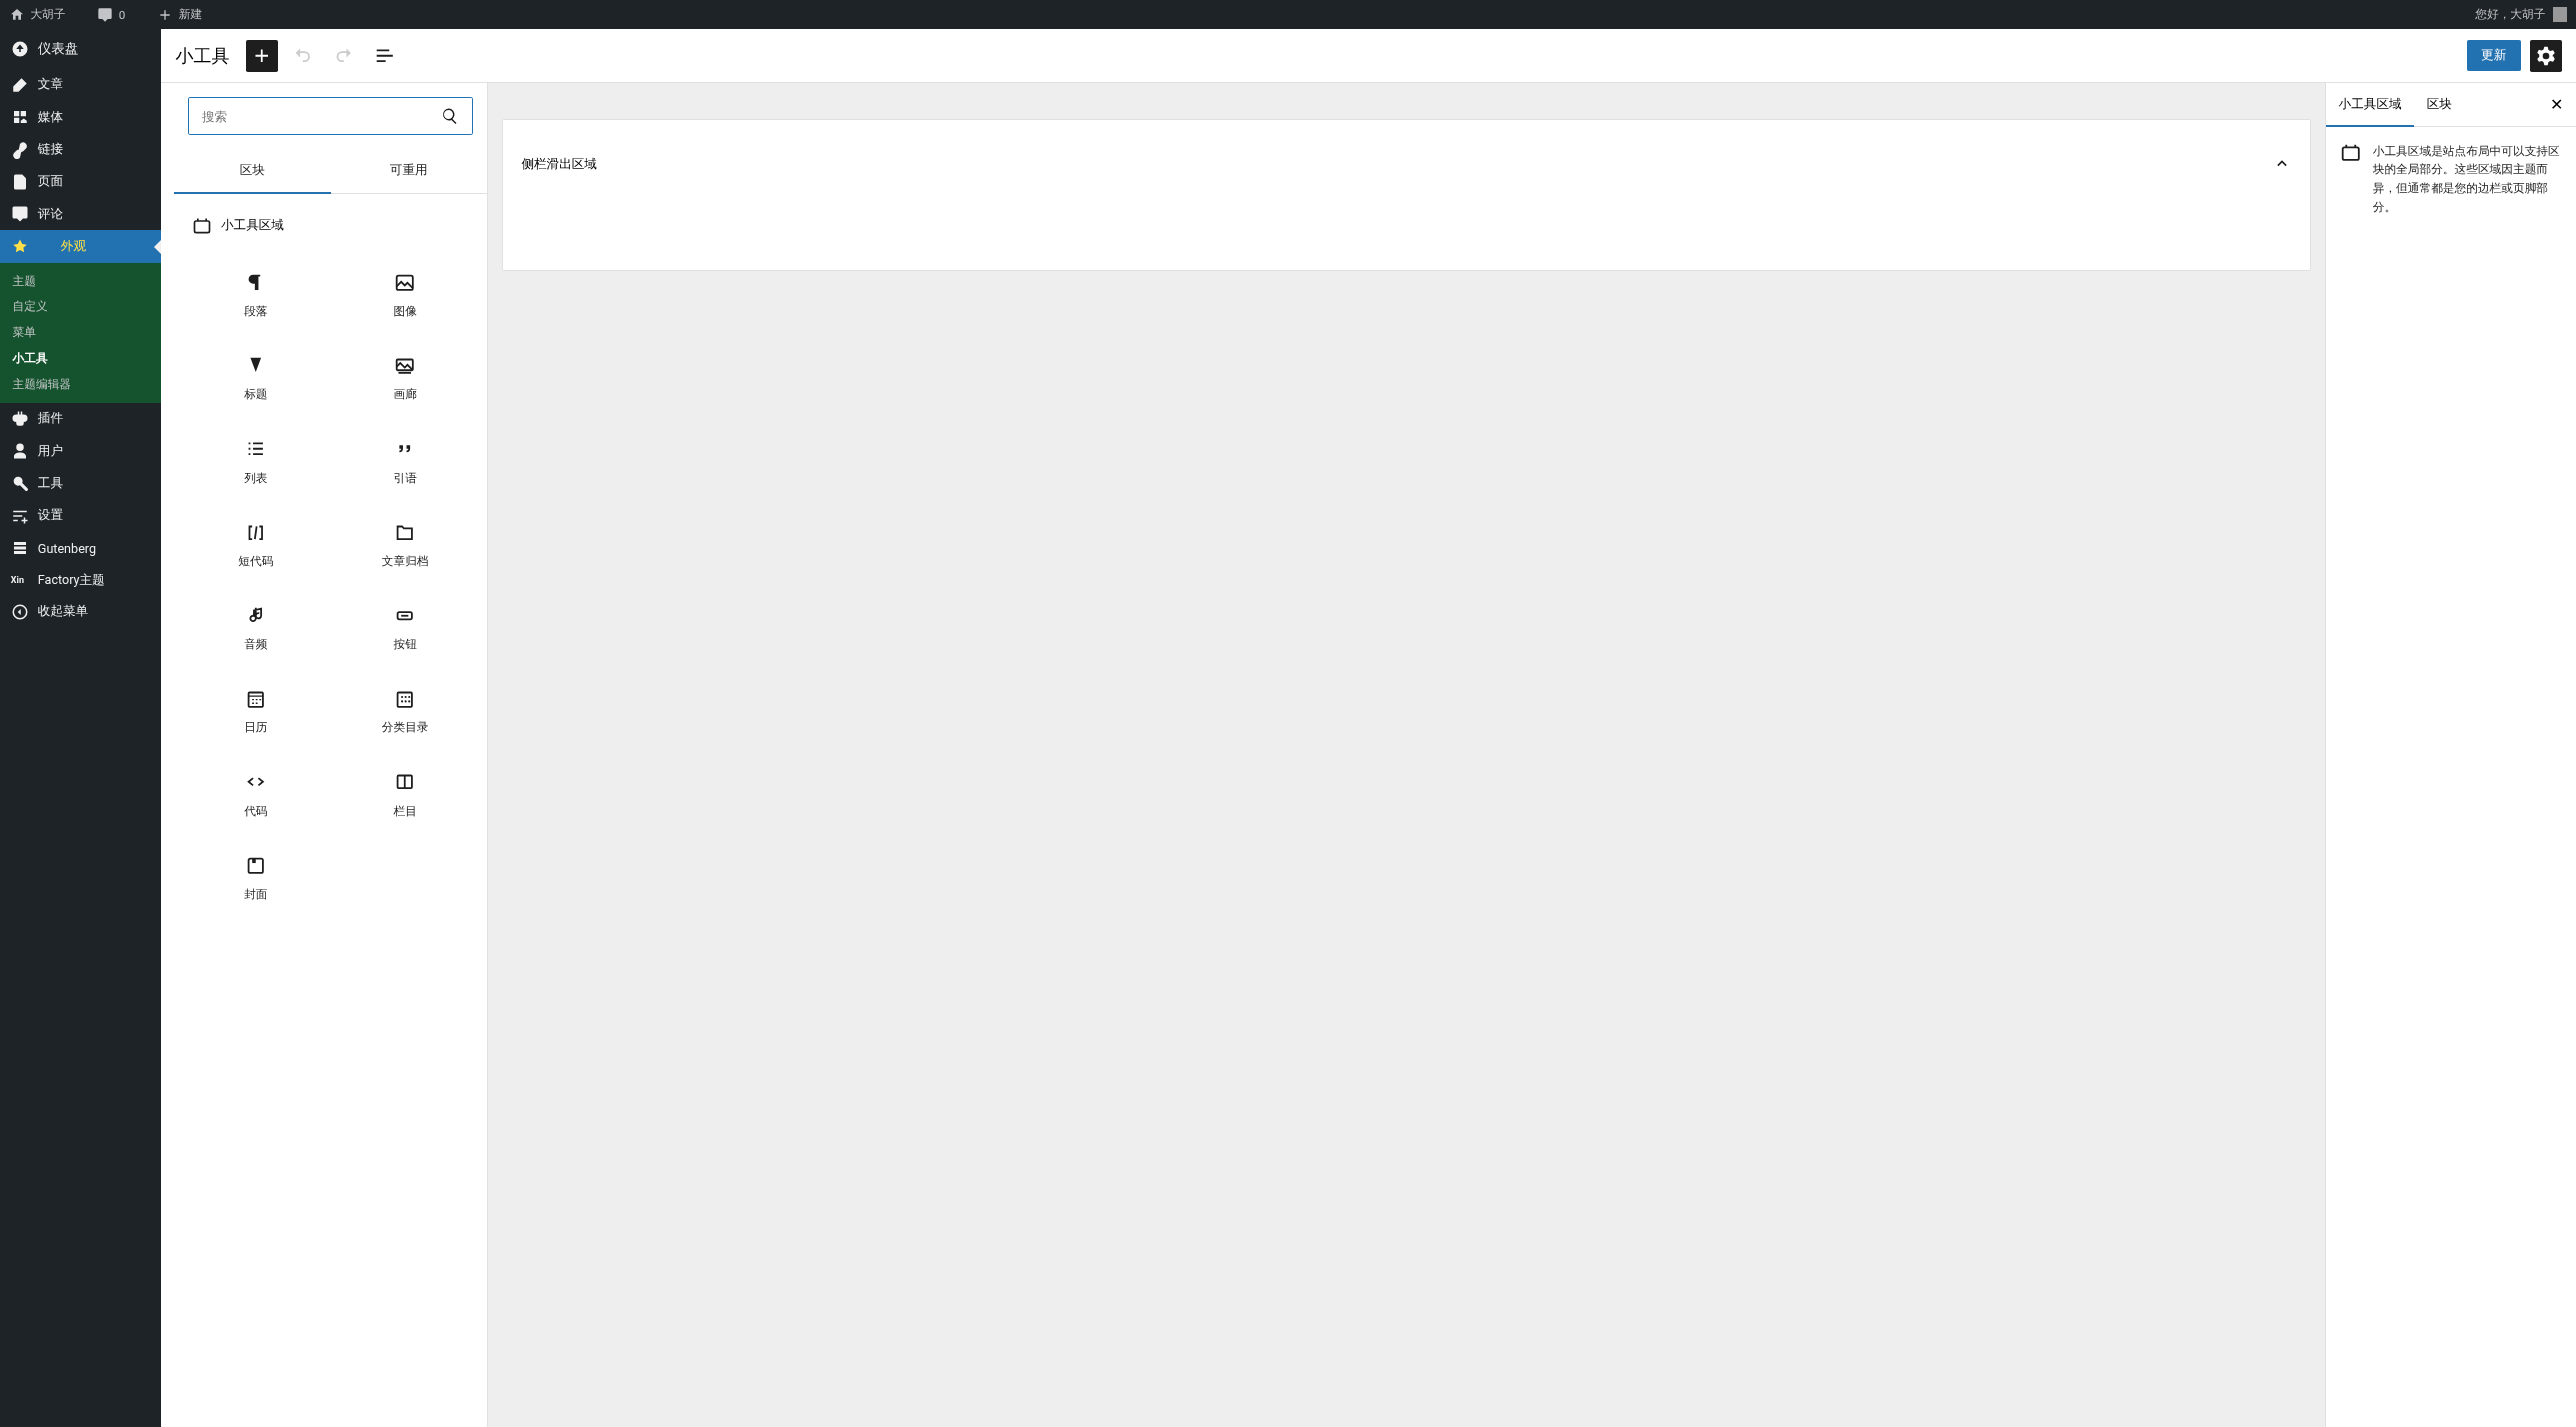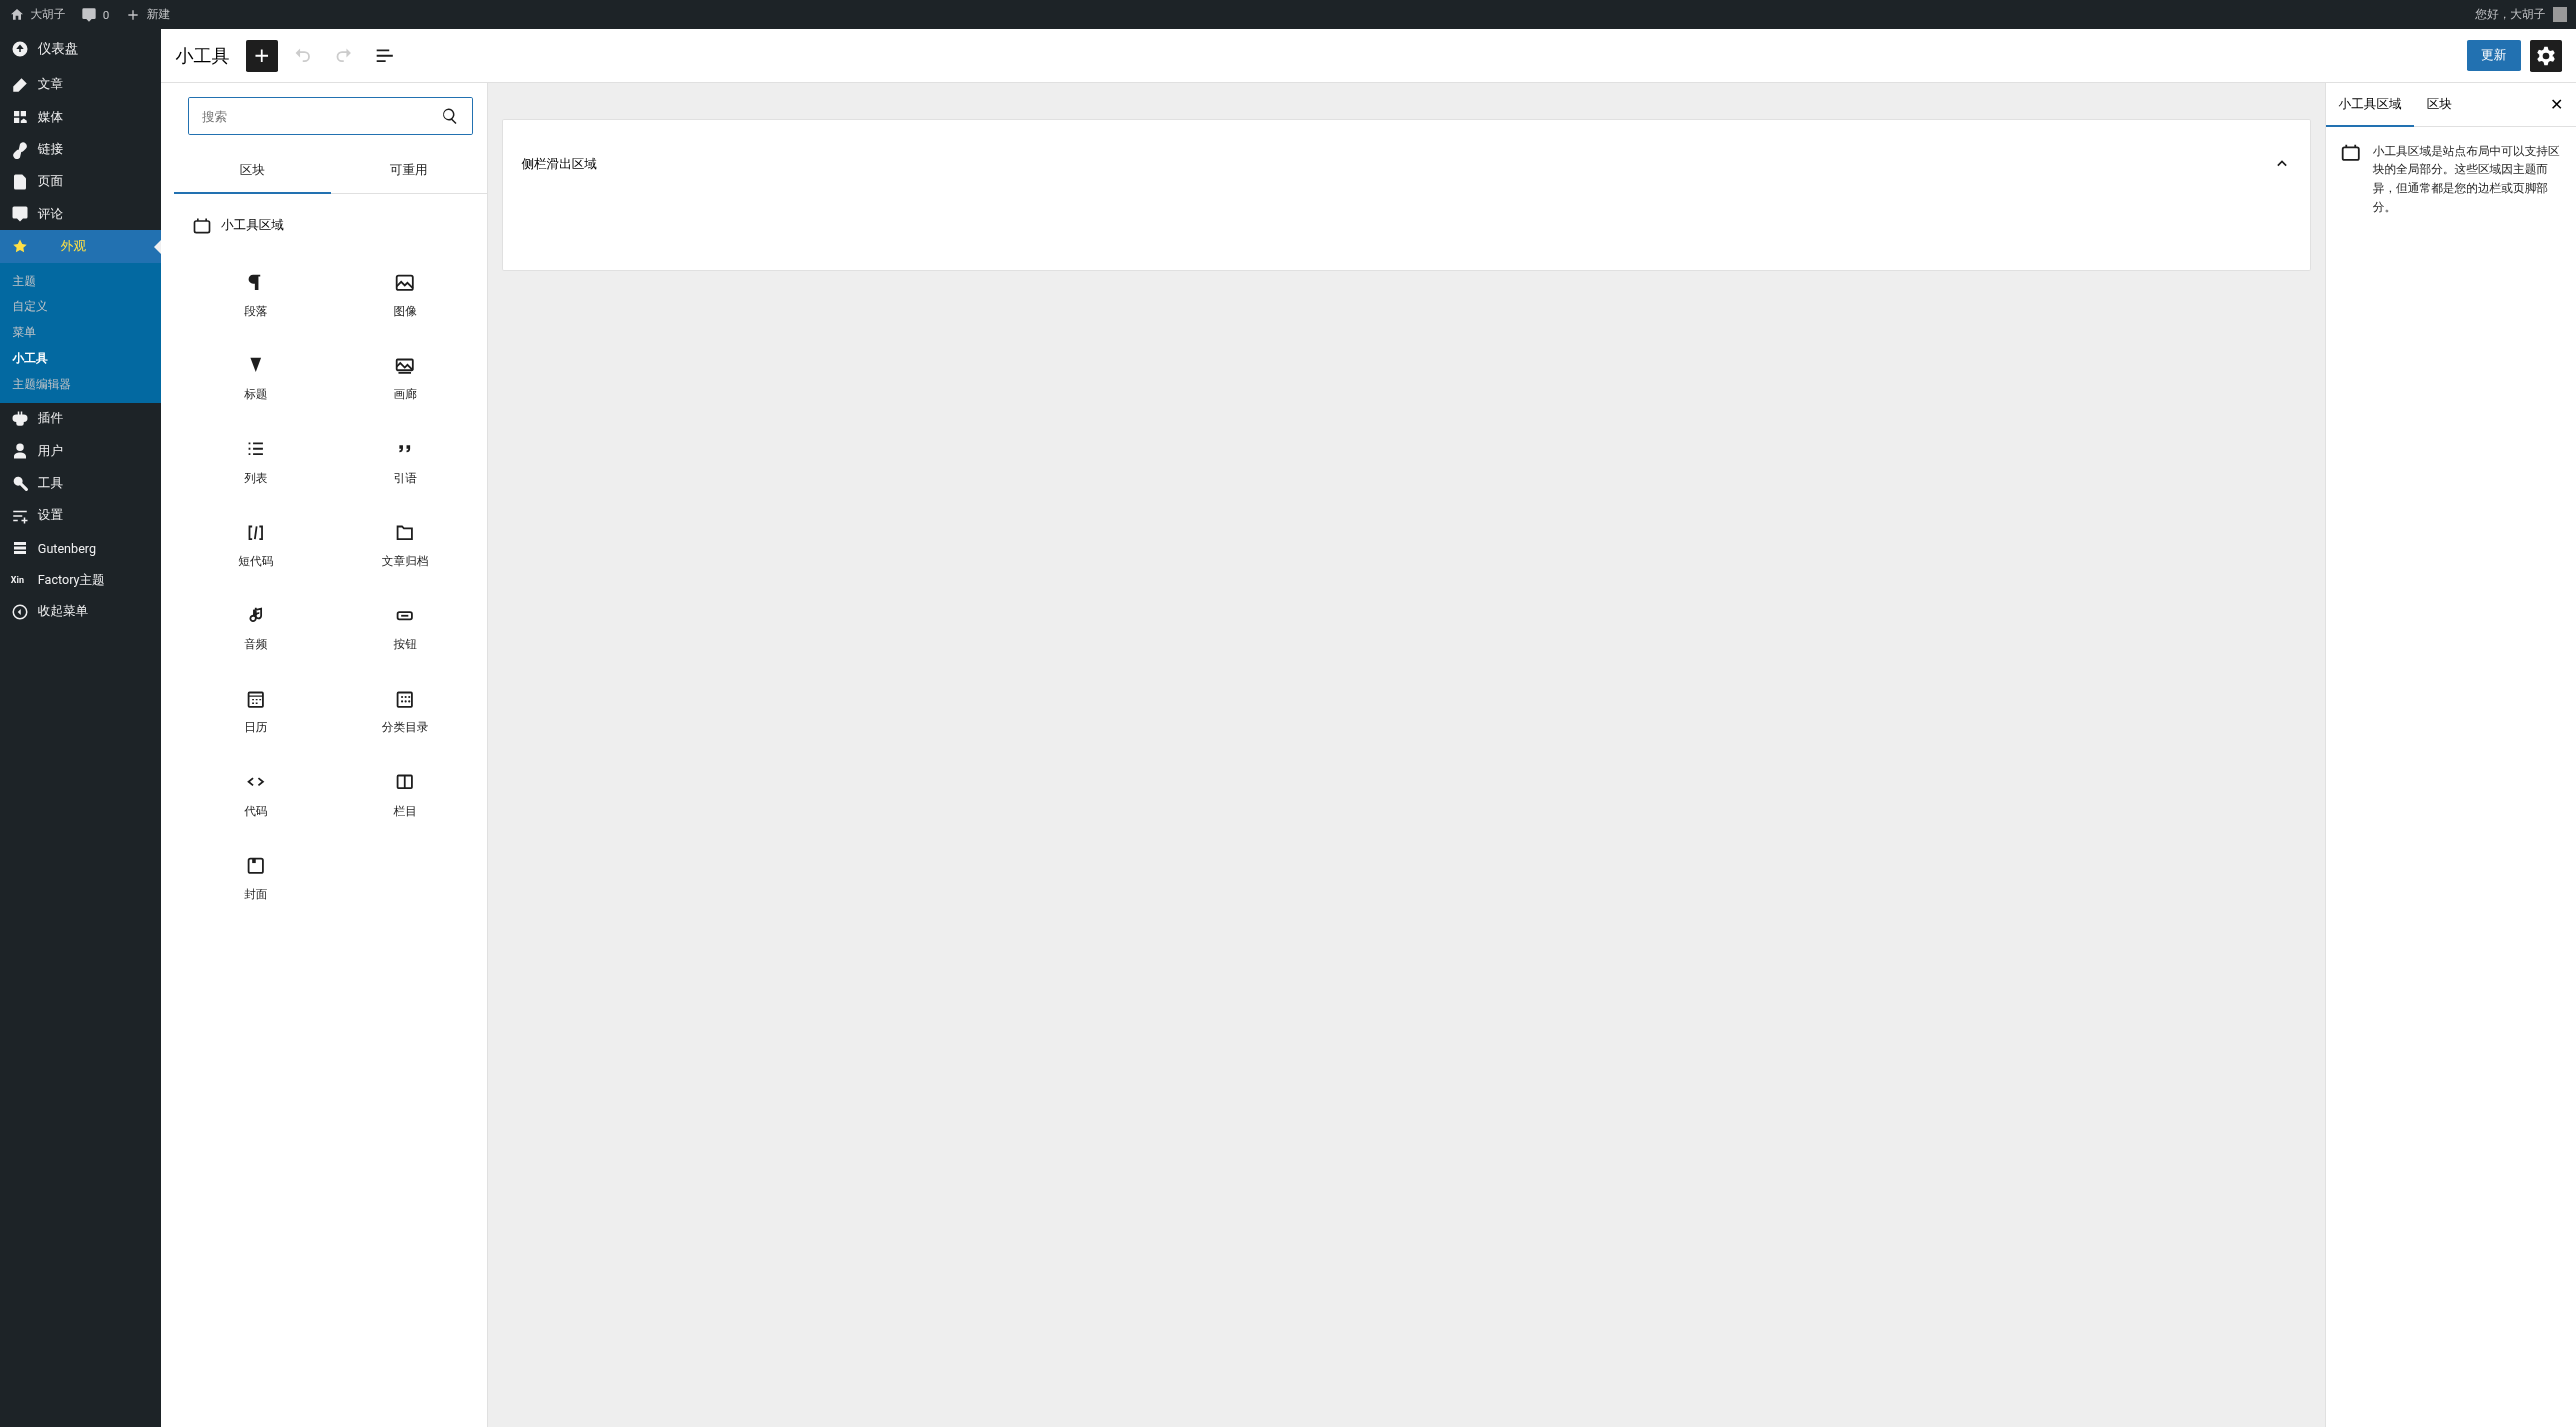--- a/index.html
+++ b/index.html
@@ -1,36 +1,36 @@
 <!DOCTYPE html>
 <html style="font-size:14.4px"><head>
 <meta charset="utf-8">
 <style>
 * { margin: 0; padding: 0; box-sizing: border-box; font-family: -apple-system, BlinkMacSystemFont, "Segoe UI", Roboto, sans-serif; }
 body { background: #f0f0f1; overflow: hidden; }
 
 
 .admin-bar { height: 29px; background: #1d2327; color: #c3c4c7; display: flex; align-items: center; padding: 0 9px; font-size: 11.7px; justify-content: space-between; }
-.admin-bar-left { display: flex; align-items: center; gap: 16px; }
+.admin-bar-left { display: flex; align-items: center; gap: 32px; }
 .admin-bar-item { display: flex; align-items: center; gap: 5.4px; cursor: pointer; }
 .admin-bar-item svg { width: 16px; height: 16px; fill: #c3c4c7; }
 .admin-bar-right { display: flex; align-items: center; gap: 7.2px; }
 .avatar-mini { width: 14.4px; height: 14.4px; background: #999; display: inline-block; }
 
 
 .main-wrap { display: flex; height: calc(100vh - 29px); }
 
 
 .sidebar { width: 161px; background: #1d2327; color: #f0f0f1; display: flex; flex-direction: column; }
 .sidebar-item { display: flex; align-items: center; padding: 7.2px 10.8px; cursor: pointer; color: #f0f0f1; font-size: 12.6px; gap: 9px; }
 .sidebar-item.dashboard { padding: 10.8px 10.8px; font-size: 13.5px; font-weight: 500; }
 .sidebar-item.active { background: #2271b1; color: #fde047; position: relative; gap: 32px; }
 .sidebar-item.active::after { content: ''; position: absolute; right: 0; top: 50%; transform: translateY(-50%); border: 7.2px solid transparent; border-right-color: #f0f0f1; }
 .sidebar-item svg { width: 18px; height: 18px; fill: currentColor; flex-shrink: 0; }
-.sidebar-sub { background: #0369a1; padding: 5.4px 0; }
+.sidebar-sub { background: #14532d; padding: 5.4px 0; }
 .sidebar-sub-item { padding: 5.4px 12.6px; font-size: 11.7px; color: #c3c4c7; cursor: pointer; }
 .sidebar-sub-item.active { color: #fff; font-weight: 600; }
 
 
 .content { flex: 1; display: flex; flex-direction: column; background: #fff; overflow: hidden; }
 
 
 .editor-header { height: 54px; border-bottom: 0.9px solid #e0e0e0; display: flex; align-items: center; padding: 0 14.4px; justify-content: space-between; }
 .editor-header-left { display: flex; align-items: center; gap: 9px; }
 .editor-title { font-size: 18px; font-weight: 500; margin-right: 7.2px; }

